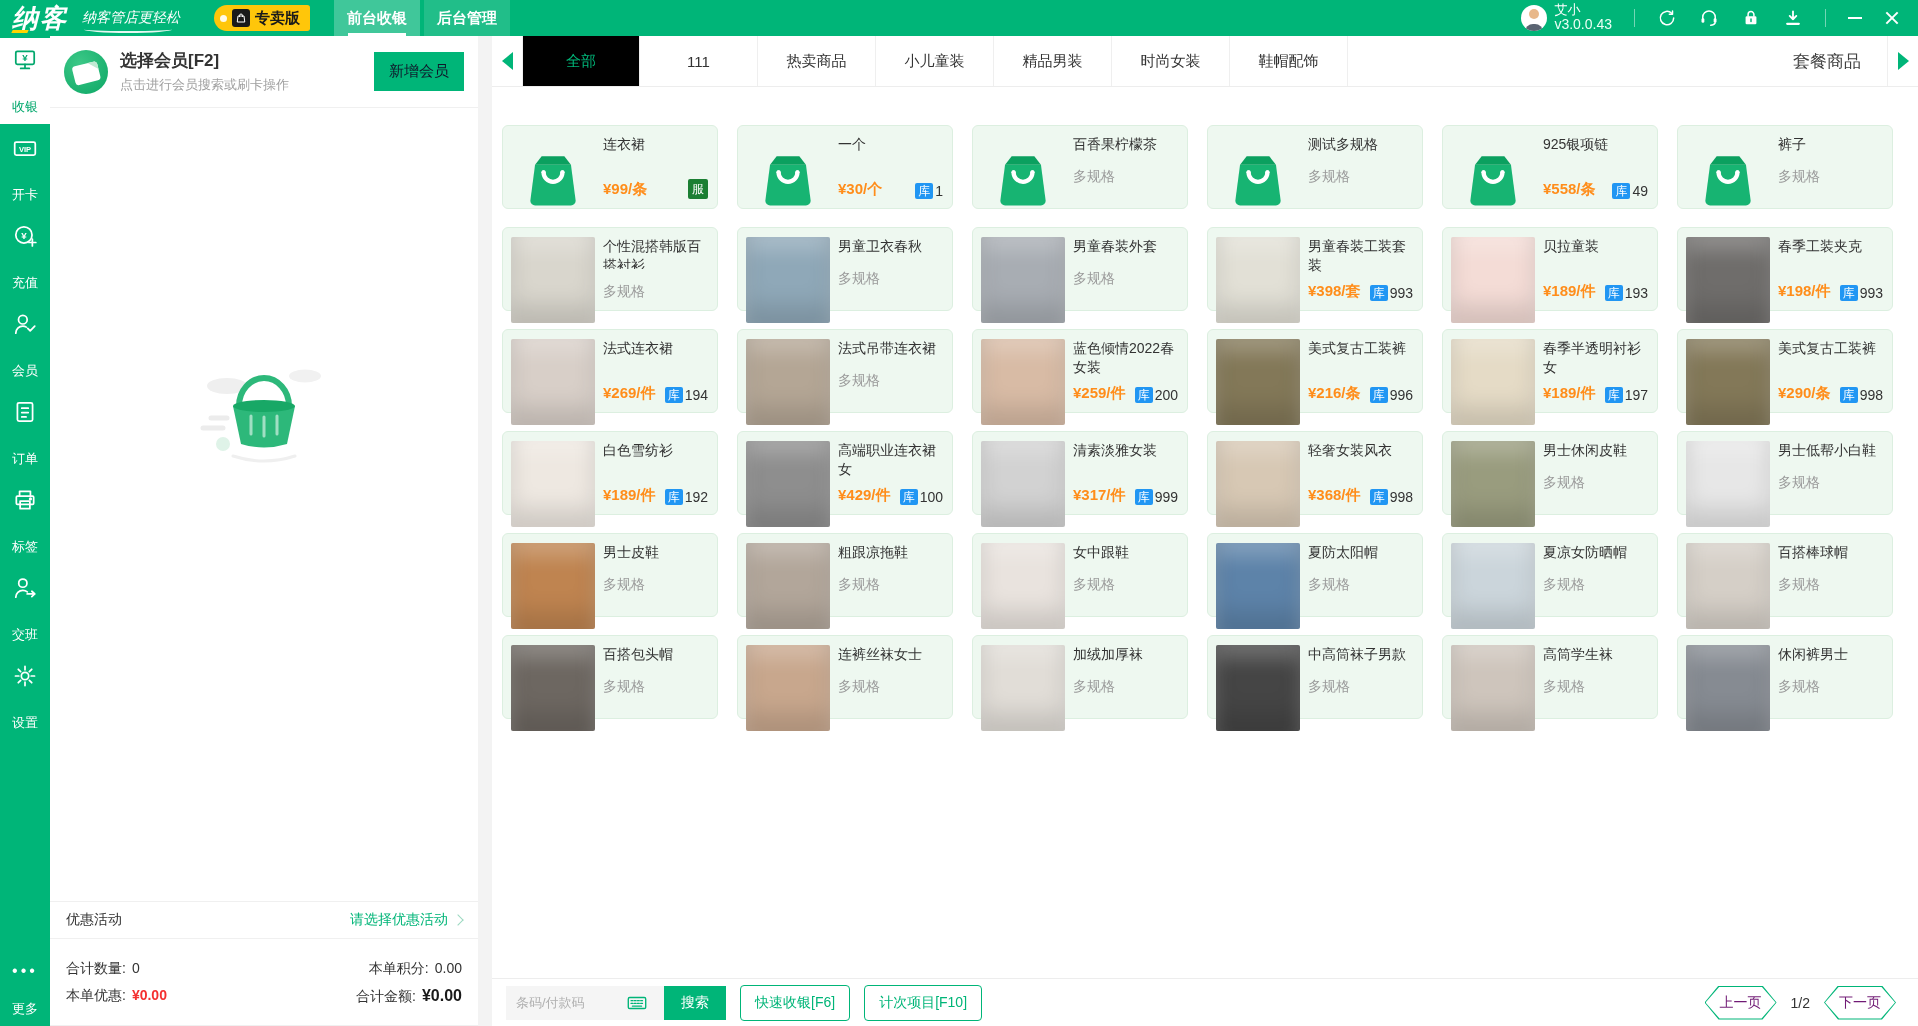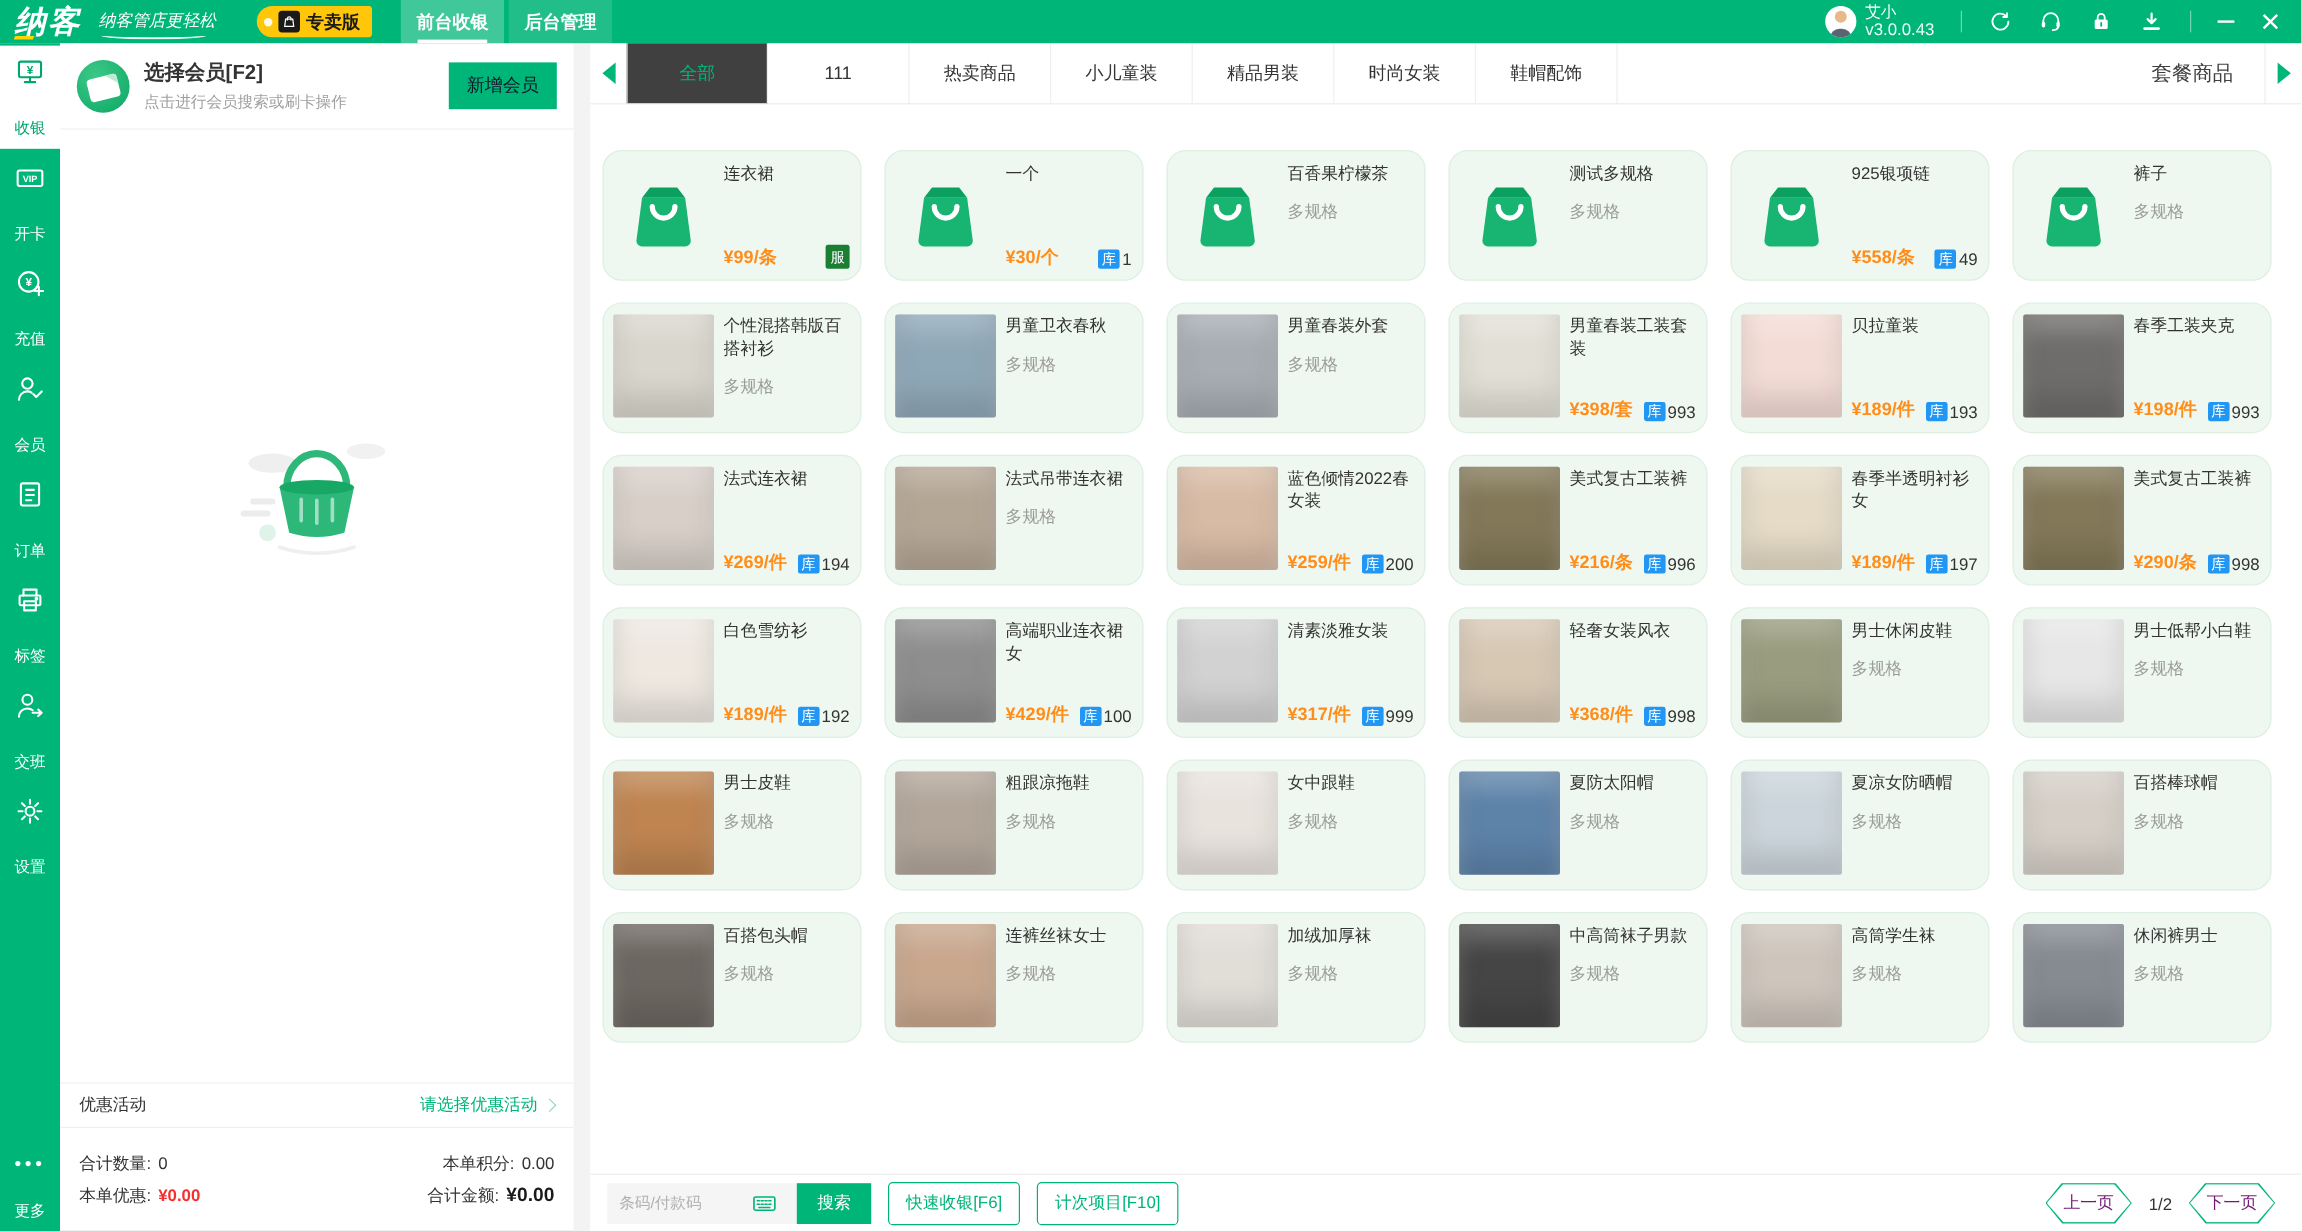--- a/index.html
+++ b/index.html
@@ -74,25 +74,25 @@
   .btn-pay { flex:1; height:40px; background:#00b578; border:none; color:#fff; font-size:16px; font-weight:bold; border-radius:4px; cursor:pointer; }
 
   
   .main { position:absolute; top:36px; left:492px; right:0; bottom:0; background:#fff; display:flex; flex-direction:column; }
   .tabrow { height:51px; border-bottom:1px solid #ededed; display:flex; align-items:stretch; flex:none; }
   .arrow-btn { width:30px; display:flex; align-items:center; justify-content:center; cursor:pointer; flex:none; }
   .tri-l { width:0; height:0; border-style:solid; border-width:9px 11px 9px 0; border-color:transparent #00b578 transparent transparent; }
   .tri-r { width:0; height:0; border-style:solid; border-width:9px 0 9px 11px; border-color:transparent transparent transparent #00b578; }
   .cat-tab { width:118px; display:flex; align-items:center; justify-content:center; font-size:15px; color:#333; border-right:1px solid #efefef; cursor:pointer; flex:none; }
   .cat-tab:first-of-type { border-left:1px solid #efefef; }
-  .cat-tab.active { background:#404040; color:#00b578; }
+  .cat-tab.active { background:#000000; color:#00b578; }
   .tab-spacer { flex:1; }
   .combo { display:flex; align-items:center; color:#404040; font-size:17px; padding:0 26px; cursor:pointer; border-right:1px solid #efefef; }
   .grid { padding:38px 10px 0 10px; display:grid; grid-template-columns:repeat(6,216px); column-gap:19px; row-gap:18px; align-content:start; flex:1; }
-  .card { width:216px; height:109px; background:#eef8f0; border:1px solid #dcefe0; border-radius:16px; padding:9px 9px 9px 8px; display:flex; gap:8px; cursor:pointer; }
+  .card { width:216px; height:84px; background:#eef8f0; border:1px solid #dcefe0; border-radius:6px; padding:9px 9px 9px 8px; display:flex; gap:8px; cursor:pointer; }
   .thumb { width:84px; height:86px; flex:none; border-radius:2px; display:flex; align-items:center; justify-content:center; }
   .thumb.photo { box-shadow:inset 0 -18px 22px rgba(0,0,0,.13), inset 0 14px 18px rgba(255,255,255,.22); }
   .bagic { width:68px; height:68px; }
   .cinfo { flex:1; min-width:0; display:flex; flex-direction:column; }
   .cname { font-size:14px; color:#333; line-height:1.35; max-height:38px; overflow:hidden; }
   .cspec { font-size:14px; color:#9b9b9b; margin-top:14px; }
   .cbottom { margin-top:auto; display:flex; align-items:flex-end; justify-content:space-between; }
   .cprice { color:#ff8d1a; font-size:15px; font-weight:bold; }
   .cstock { display:flex; align-items:center; font-size:14px; color:#333; }
   .cstock .k { background:#2196f3; color:#fff; font-size:12px; padding:2px 3px; border-radius:2px; margin-right:2px; line-height:1; }

